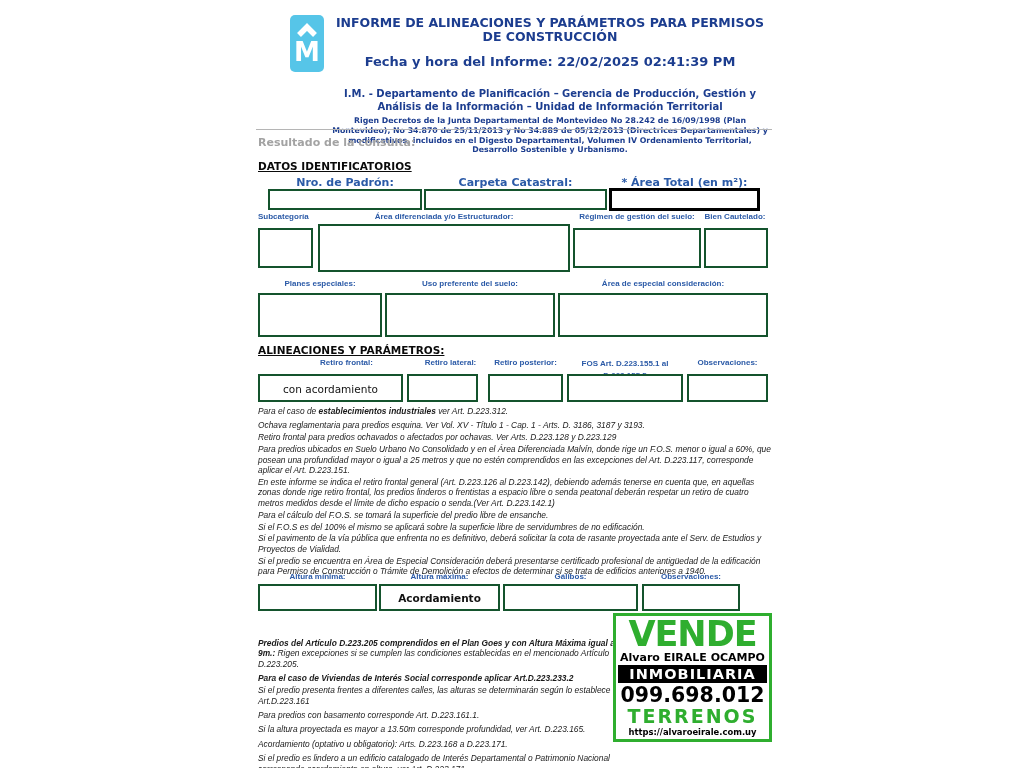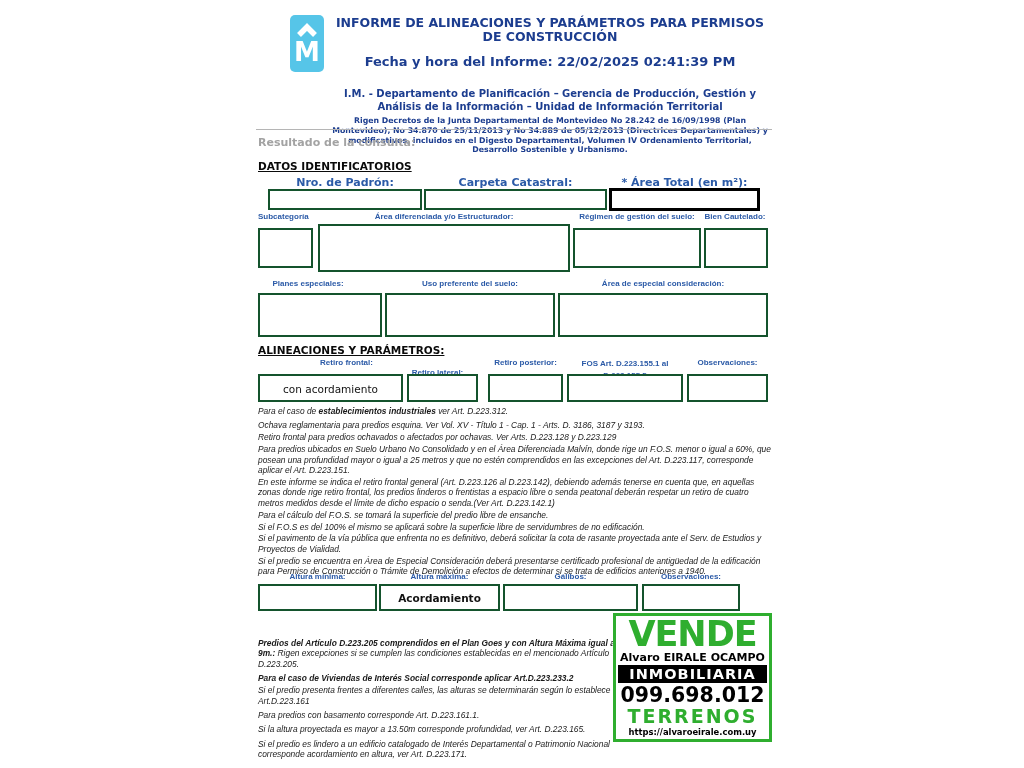--- a/index.html
+++ b/index.html
@@ -82,32 +82,32 @@
 <div class="flabel leftal" style="left:258px;top:212px;">Subcategoría</div>
 <div class="flabel" style="left:318px;top:212px;width:252px;">Área diferenciada y/o Estructurador:</div>
 <div class="flabel" style="left:573px;top:212px;width:128px;">Régimen de gestión del suelo:</div>
 <div class="flabel" style="left:702px;top:212px;width:66px;">Bien Cautelado:</div>
 
 <div class="box" style="left:258px;top:228px;width:55px;height:40px;"></div>
 <div class="box" style="left:318px;top:224px;width:252px;height:48px;"></div>
 <div class="box" style="left:573px;top:228px;width:128px;height:40px;"></div>
 <div class="box" style="left:704px;top:228px;width:64px;height:40px;"></div>
 
-<div class="flabel" style="left:246px;top:279px;width:124px;">Planes especiales:</div>
+<div class="flabel" style="left:258px;top:279px;width:124px;">Planes especiales:</div>
 <div class="flabel" style="left:385px;top:279px;width:170px;">Uso preferente del suelo:</div>
 <div class="flabel" style="left:558px;top:279px;width:210px;">Área de especial consideración:</div>
 
 <div class="box" style="left:258px;top:293px;width:124px;height:44px;"></div>
 <div class="box" style="left:385px;top:293px;width:170px;height:44px;"></div>
 <div class="box" style="left:558px;top:293px;width:210px;height:44px;"></div>
 
 <div class="sec-title" style="left:258px;top:344px;">ALINEACIONES Y PARÁMETROS:</div>
 
 <div class="flabel" style="left:274px;top:358px;width:145px;">Retiro frontal:</div>
-<div class="flabel" style="left:402px;top:358px;width:71px;margin-top:10px;">Retiro lateral:</div>
+<div class="flabel" style="left:415px;top:358px;width:71px;">Retiro lateral:</div>
 <div class="flabel" style="left:488px;top:358px;width:75px;">Retiro posterior:</div>
 <div class="flabel wrap" style="left:567px;top:358px;width:116px;">FOS Art. D.223.155.1 al D.223.155.5</div>
 <div class="flabel" style="left:687px;top:358px;width:81px;">Observaciones:</div>
 
 <div class="box boxval" style="left:258px;top:374px;width:145px;height:28px;line-height:26px;">con acordamiento</div>
 <div class="box" style="left:407px;top:374px;width:71px;height:28px;"></div>
 <div class="box" style="left:488px;top:374px;width:75px;height:28px;"></div>
 <div class="box" style="left:567px;top:374px;width:116px;height:28px;"></div>
 <div class="box" style="left:687px;top:374px;width:81px;height:28px;"></div>
 
@@ -132,20 +132,21 @@
 <div class="box boxval bold" style="left:379px;top:584px;width:121px;height:27px;line-height:25px;">Acordamiento</div>
 <div class="box" style="left:503px;top:584px;width:135px;height:27px;"></div>
 <div class="box" style="left:642px;top:584px;width:98px;height:27px;"></div>
 
 <div class="notes" style="left:258px;top:638px;width:362px;">
   <p class="gap"><b>Predios del Artículo D.223.205 comprendidos en el Plan Goes y con Altura Máxima igual a 9m.:</b><span> Rigen excepciones si se cumplen las condiciones establecidas en el mencionado Artículo D.223.205.</span></p>
   <p><b>Para el caso de Viviendas de Interés Social corresponde aplicar Art.D.223.233.2</b></p>
   <p class="gap">Si el predio presenta frentes a diferentes calles, las alturas se determinarán según lo establece el Art.D.223.161</p>
   <p class="gap">Para predios con basamento corresponde Art. D.223.161.1.</p>
   <p class="gap">Si la altura proyectada es mayor a 13.50m corresponde profundidad, ver Art. D.223.165.</p>
+  <p class="gap">Acordamiento (optativo u obligatorio): Arts. D.223.168 a D.223.171.</p>
   <p class="gap">Si el predio es lindero a un edificio catalogado de Interés Departamental o Patrimonio Nacional corresponde acordamiento en altura, ver Art. D.223.171.</p>
 
 </div>
 
 <div class="ad">
   <div class="ad-vende">VENDE</div>
   <div class="ad-agent">Alvaro EIRALE OCAMPO</div>
   <div class="ad-inmo">INMOBILIARIA</div>
   <div class="ad-phone">099.698.012</div>
   <div class="ad-terrenos">TERRENOS</div>

